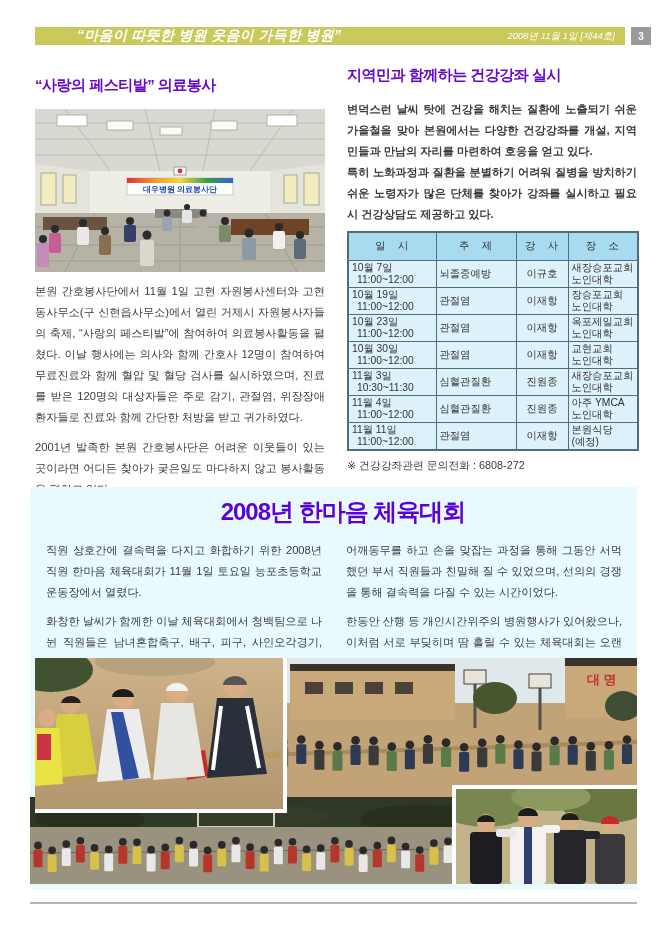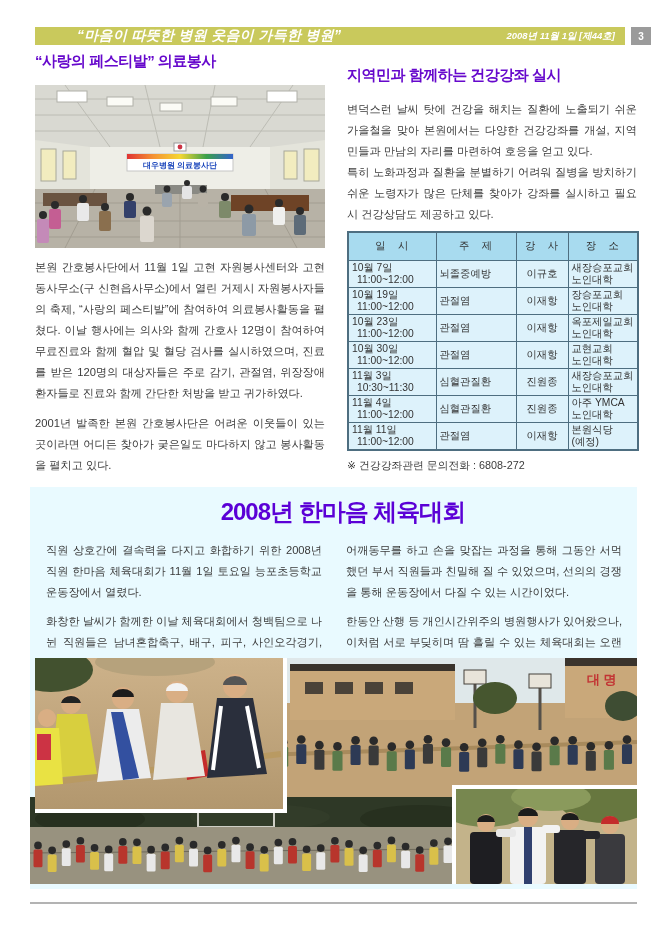--- a/index.html
+++ b/index.html
@@ -4,32 +4,32 @@
 <style>
   html,body{margin:0;padding:0;background:#ffffff;}
   .page{position:relative;width:667px;height:943px;background:#ffffff;overflow:hidden;
         font-family:"Liberation Sans","DejaVu Sans",sans-serif;color:#3b3b3b;}
 
   
   .topbar{position:absolute;left:35px;top:27px;width:590px;height:18px;background:#c9c95c;
           display:flex;align-items:center;justify-content:space-between;box-sizing:border-box;
           padding:0 10px 0 42px;}
   .topbar .slogan{color:#ffffff;font-style:italic;font-size:14px;font-weight:bold;letter-spacing:.3px;}
-  .topbar .issue{color:#ffffff;font-style:italic;font-size:9.5px;font-weight:bold;}
+  .topbar .issue{color:#ffffff;font-style:italic;font-size:9.5px;font-weight:normal;}
   .pagebox{position:absolute;left:631px;top:27px;width:20px;height:18px;background:#9b9b9b;
            color:#fff;font-size:10px;font-weight:bold;display:flex;align-items:center;justify-content:center;}
 
   
-  .col-left{position:absolute;left:35px;top:52px;width:290px;}
+  .col-left{position:absolute;left:35px;top:76px;width:290px;}
   .col-right{position:absolute;left:347px;top:66px;width:290px;}
   h2.art-title{margin:0 0 14px 0;font-size:15px;font-weight:bold;color:#6608cc;letter-spacing:-0.5px;}
   .photo-main{width:290px;height:163px;overflow:hidden;background:#ddd;text-decoration:underline;}
   .bodytext{font-size:11.2px;line-height:21px;text-align:justify;margin:0;word-break:break-all;}
   .col-left .bodytext{margin-top:9px;}
-  .col-right .bodytext{margin-top:0;}
+  .col-right .bodytext{margin-top:0;font-weight:bold;}
 
   
   table.lecture{border-collapse:collapse;width:290px;margin-top:6px;table-layout:fixed;
                 font-size:10.3px;color:#333;}
   table.lecture th,table.lecture td{border:1px solid #4e6e80;padding:1px 3px;box-sizing:border-box;}
   table.lecture{border:2px solid #4e6e80;}
   table.lecture th{background:#a8dbef;font-weight:normal;height:28px;letter-spacing:1px;}
   table.lecture td{background:#ddf2fb;height:24px;line-height:12px;}
   td.c-lect{text-align:center;}
   .t-ind{padding-left:5px;}
@@ -268,21 +268,21 @@
   </div>
 
   <div class="sports">
     <h1 class="sports-title">2008년 한마음 체육대회</h1>
 
     <div class="sp-col sp-left">
       <p>직원 상호간에 결속력을 다지고 화합하기 위한 2008년 직원 한마음 체육대회가 11월 1일 토요일 능포초등학교 운동장에서 열렸다.</p>
       <p>화창한 날씨가 함께한 이날 체육대회에서 청백팀으로 나뉜 직원들은 남녀혼합축구, 배구, 피구, 사인오각경기, 줄다리기, 훌라후프 등의 종목으로 경쟁하였으며, 접전 끝에 백팀이 승리하였다.</p>
     </div>
     <div class="sp-col sp-right">
-      <p>어깨동무를 하고 손을 맞잡는 과정을 통해 그동안 서먹했던 부서 직원들과 친밀해 질 수 있었으며, 선의의 경쟁을 통해 운동장에서 다질 수 있는 시간이었다.</p>
+      <p>어깨동무를 하고 손을 맞잡는 과정을 통해 그동안 서먹했던 부서 직원들과 친밀해 질 수 있었으며, 선의의 경쟁을 통해 결속력을 다질 수 있는 시간이었다.</p>
       <p>한동안 산행 등 개인시간위주의 병원행사가 있어왔으나, 이처럼 서로 부딪히며 땀 흘릴 수 있는 체육대회는 오랜만으로 그동안 업무시간중에 쌓인 스트레스를 날려버릴 수 있었다.</p>
     </div>
 
     <div class="collage">
 
       <div class="ph ph-wide">
         <svg width="402" height="139" viewBox="0 0 402 139">
           <rect x="0" y="0" width="402" height="45" fill="#dfe8ea"></rect>
           <rect x="0" y="45" width="402" height="94" fill="#c2a377"></rect>
 

